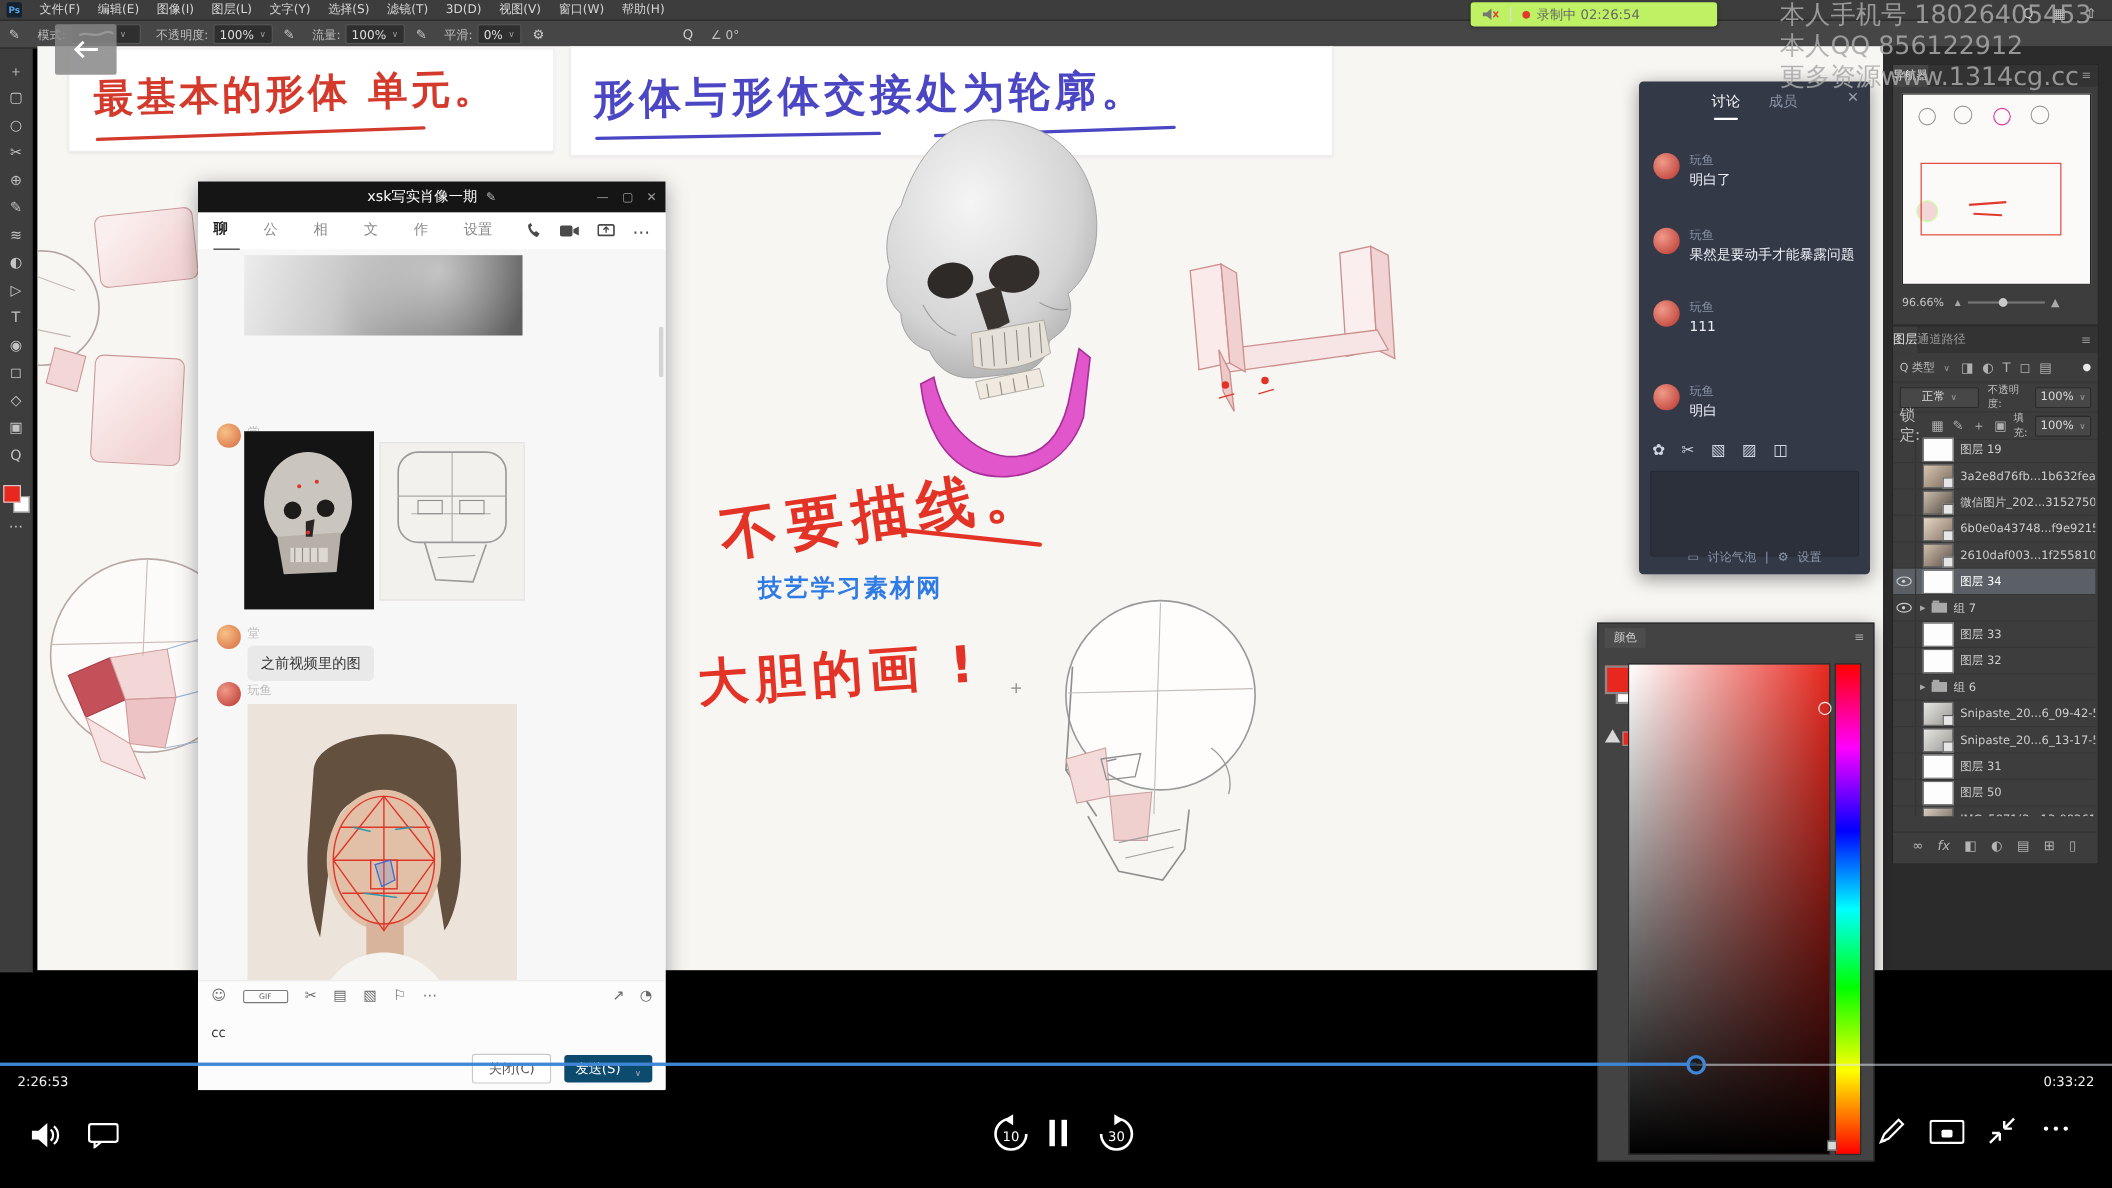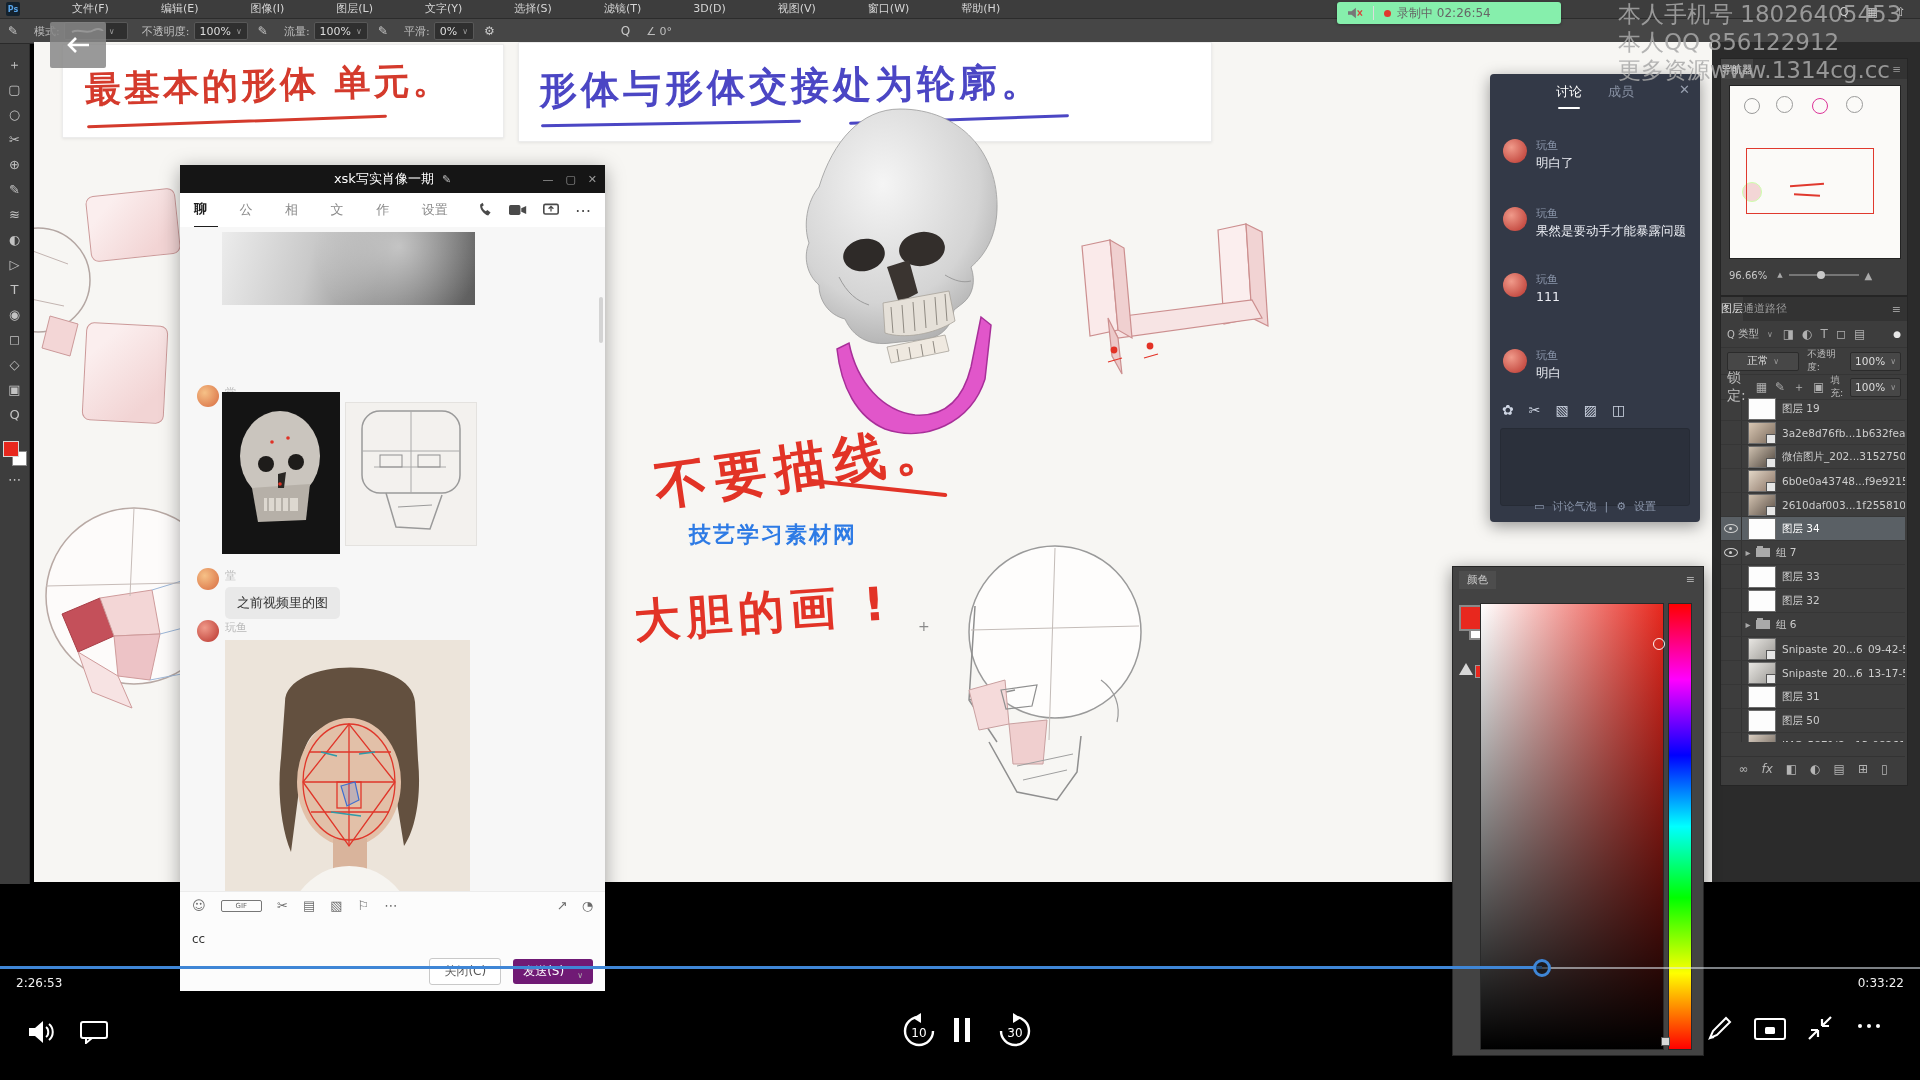--- a/index.html
+++ b/index.html
@@ -3,21 +3,21 @@
 <meta charset="utf-8">
 <style>
   html,body{margin:0;padding:0;background:#000;}
   #stage{position:relative;width:1920px;height:1080px;background:#000;overflow:hidden;
          font-family:"DejaVu Sans","Liberation Sans",sans-serif;}
   .abs{position:absolute;}
   
   #menubar{left:0;top:0;width:1920px;height:18px;background:#3d3d3d;display:flex;align-items:center;z-index:2;}
   .pslogo{width:14px;height:14px;margin:0 8px 0 6px;border-radius:2px;background:#14222e;color:#57a3e8;
           font-size:8px;font-weight:bold;display:flex;align-items:center;justify-content:center;}
-  .menuitem{color:#d6d6d6;font-size:11px;padding:0 8px;line-height:18px;white-space:nowrap;margin-left:36px;}
+  .menuitem{color:#d6d6d6;font-size:11px;padding:0 8px;line-height:18px;white-space:nowrap;}
   #optionsbar{left:0;top:18px;width:1920px;height:24px;background:#464646;border-top:1px solid #2c2c2c;
               border-bottom:1px solid #2a2a2a;display:flex;align-items:center;z-index:2;color:#c9c9c9;font-size:11px;}
   .obox{background:#2f2f2f;border:1px solid #585858;border-radius:2px;height:16px;display:flex;align-items:center;
         padding:0 5px;margin:0 4px;color:#ddd;}
   .olabel{margin-left:10px;color:#bdbdbd;}
   .oglyph{margin:0 6px;color:#c9c9c9;font-size:12px;}
   .chev{font-size:8px;color:#999;margin-left:5px;}
   #obar-right{position:absolute;right:14px;top:0;height:24px;display:flex;align-items:center;gap:18px;color:#cfcfcf;font-size:12px;}
   #toolbar{left:4px;top:42px;width:30px;height:840px;background:#3d3d3d;border-right:1px solid #2e2e2e;z-index:2;
            display:flex;flex-direction:column;align-items:center;padding-top:8px;box-sizing:border-box;}
@@ -110,21 +110,21 @@
   #cubesketch{position:absolute;left:165px;top:175px;width:130px;height:142px;background:#f3f1ee;border:1px solid #e4e2df;}
   #portrait{position:absolute;left:45px;top:413px;width:245px;height:300px;background:#ece4da;}
   #chat-scroll{position:absolute;right:2px;top:70px;width:4px;height:46px;border-radius:2px;background:#d4d4d4;}
   #chat-foot{position:absolute;left:0;top:726px;width:425px;height:99px;background:#fcfcfc;border-top:1px solid #ececec;}
   #chat-tools{display:flex;align-items:center;gap:15px;padding:6px 12px 0 12px;color:#6b6b6b;font-size:13px;}
   .gifbox{border:1px solid #777;border-radius:2px;font-size:7px;padding:1px 14px;color:#666;}
   #chat-tools .rightset{margin-left:auto;display:flex;gap:14px;}
   #chat-input{position:absolute;left:12px;top:40px;font-size:12px;color:#333;}
   #chat-btns{position:absolute;right:12px;top:66px;display:flex;gap:12px;align-items:center;}
   #btn-close{border:1px solid #c9c9c9;background:#fff;color:#555;font-size:12px;padding:4px 14px;border-radius:3px;}
-  #btn-send{background:#701a75;color:#fff;font-size:12px;padding:4px 10px;border-radius:3px;display:flex;gap:8px;align-items:flex-end;}
+  #btn-send{background:#0c4a6e;color:#fff;font-size:12px;padding:4px 10px;border-radius:3px;display:flex;gap:8px;align-items:flex-end;}
   #btn-send .chev{color:#aaa;}
   
   #disc{left:1490px;top:74px;width:210px;height:448px;background:#333947;border-radius:4px;z-index:4;
         box-shadow:0 4px 16px rgba(0,0,0,.4);}
   #disc-head{height:36px;display:flex;align-items:center;justify-content:center;gap:26px;position:relative;}
   .dtab{font-size:13px;color:#8a93a5;position:relative;}
   .dtab.active{color:#fff;}
   .dtab.active::after{content:"";position:absolute;left:2px;right:2px;bottom:-8px;height:2px;background:#fff;border-radius:1px;}
   #disc-close{position:absolute;right:10px;top:8px;color:#98a0b0;font-size:13px;}
   .dmsg{position:absolute;left:0;width:210px;}
@@ -147,21 +147,21 @@
            border-right:7px solid transparent;border-bottom:12px solid #d8d8d8;}
   #cp-warnsw{position:absolute;left:18px;top:68px;width:11px;height:11px;background:#e8281e;border:1px solid #999;}
   #cp-sb{position:absolute;left:27px;top:36px;width:182px;height:445px;border:1px solid #2a2a2a;
          background:linear-gradient(to bottom,rgba(0,0,0,0),#000),linear-gradient(to right,#fff,#e8281e);}
   #cp-cursor{position:absolute;left:172px;top:34px;width:10px;height:10px;border:1.5px solid rgba(255,255,255,.95);border-radius:50%;}
   #cp-hue{position:absolute;left:215px;top:36px;width:22px;height:445px;border:1px solid #2a2a2a;
           background:linear-gradient(180deg,#f00 0%,#f0f 17%,#00f 34%,#0ff 50%,#0f0 66%,#ff0 83%,#f00 100%);}
   #cp-huehd{position:absolute;left:208px;top:470px;width:7px;height:7px;background:#d8d8d8;border:1px solid #555;}
   
   #cornerwm{left:1618px;top:0;z-index:6;color:rgba(168,168,168,.85);font-size:23px;line-height:28px;white-space:nowrap;}
-  #pill{left:1337px;top:2px;width:224px;height:22px;background:#86efac;border-radius:3px;z-index:7;
+  #pill{left:1337px;top:2px;width:224px;height:22px;background:#bef264;border-radius:3px;z-index:7;
         display:flex;align-items:center;box-shadow:0 1px 3px rgba(0,0,0,.3);}
   #pill .sep{width:1px;height:14px;background:#ddd;margin:0 10px;}
   #pill .dot{width:7px;height:7px;border-radius:50%;background:#e0392e;margin-right:6px;}
   #pill .rec{font-size:12px;color:#666;}
   #backbtn{left:50px;top:22px;width:56px;height:46px;background:rgba(135,135,135,.85);border-radius:2px;z-index:7;
            display:flex;align-items:center;justify-content:center;}
   
   #prog-track{left:0;top:964px;width:1920px;height:8px;z-index:8;}
   #prog-fill{position:absolute;left:0;top:2px;width:1542px;height:3px;background:#3f86d6;}
   #prog-rest{position:absolute;left:1542px;top:2.5px;width:378px;height:2px;background:rgba(225,233,240,.55);}

